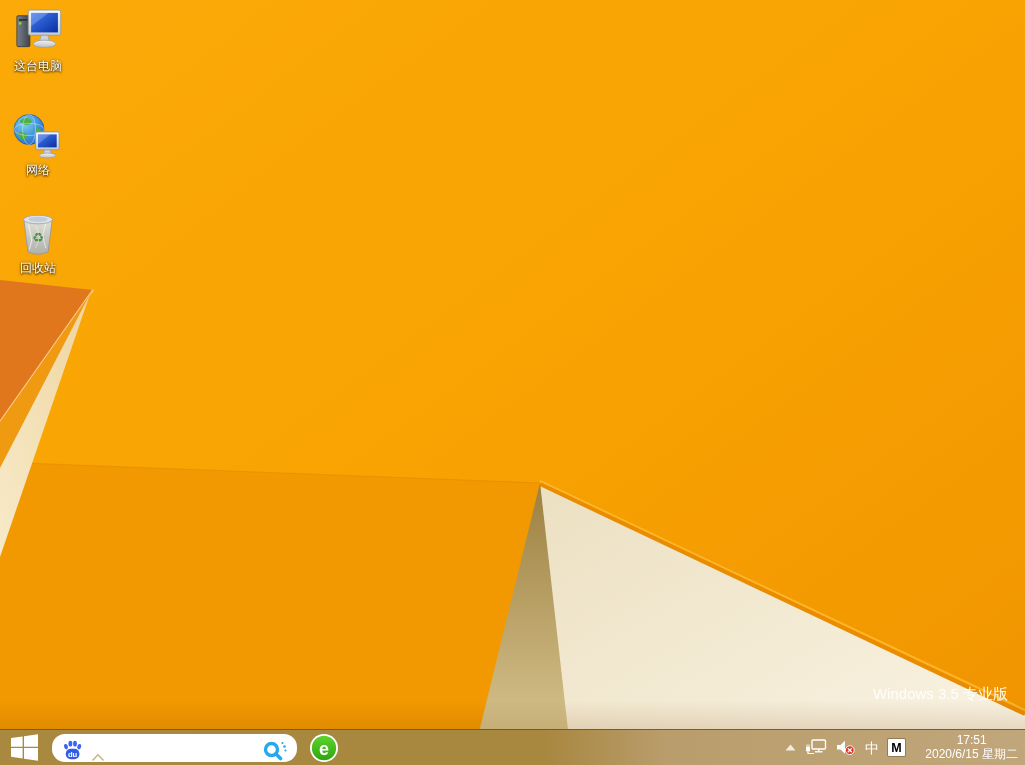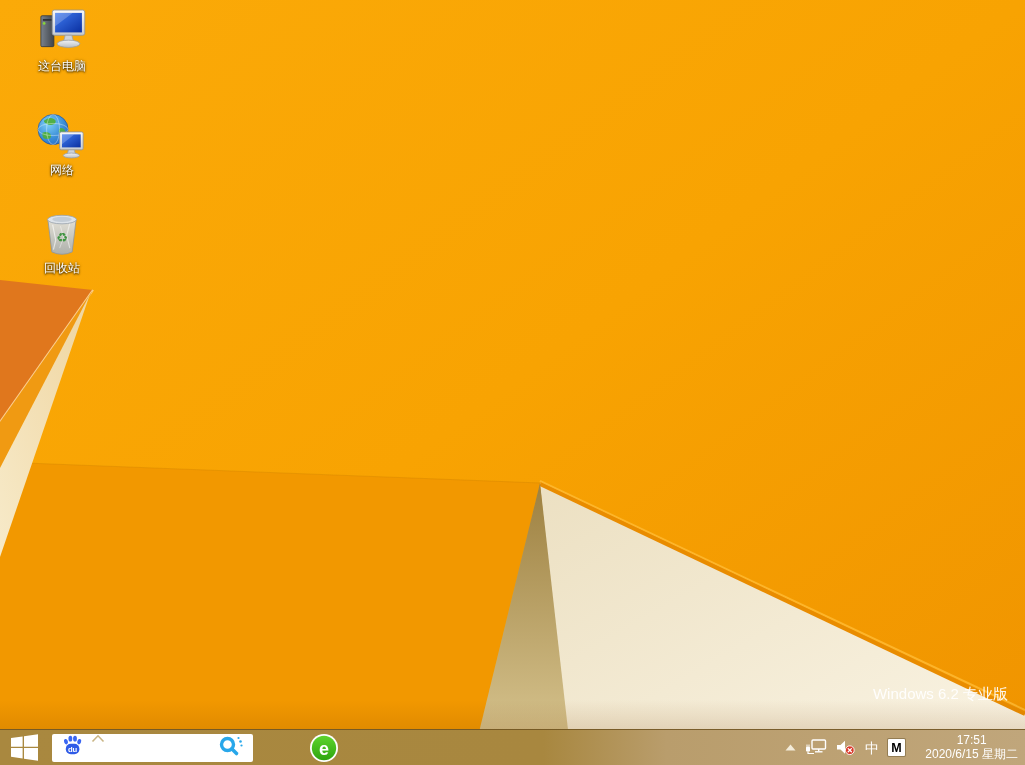--- a/index.html
+++ b/index.html
@@ -1,40 +1,40 @@
 <!DOCTYPE html>
 <html><head>
 <meta charset="utf-8">
 <style>
   html,body{margin:0;padding:0;background:#222;}
   .screen{position:relative;width:1025px;height:765px;overflow:hidden;
           font-family:"Liberation Sans","DejaVu Sans",sans-serif;}
   .wallpaper{position:absolute;inset:0;}
 
   
-  .desk-icon{position:absolute;left:0;width:76px;text-align:center;cursor:default;padding-left:24px;}
+  .desk-icon{position:absolute;left:0;width:76px;text-align:center;cursor:default;}
   .desk-icon .ic{display:block;margin:0 auto;}
   .desk-icon .lbl{display:block;margin-top:2px;font-size:12px;color:#fff;line-height:13px;
       text-shadow:0 1px 2px rgba(0,0,0,.9),0 0 3px rgba(0,0,0,.55);}
   #icon-thispc{top:6px;}
   #icon-network{top:110px;}
   #icon-recycle{top:208px;}
 
   
   .watermark{position:absolute;right:17px;top:682px;text-align:right;
       color:rgba(255,255,255,.93);font-size:15px;line-height:24px;}
 
   
   .taskbar{position:absolute;left:0;right:0;bottom:0;height:36px;
       background:linear-gradient(to right,#a9883f 0%,#a8873f 53%,#b99d6c 65%,#c0a67b 100%);
       border-top:1px solid rgba(110,82,32,.85);box-sizing:border-box;}
   .startbtn{position:absolute;left:0;top:0;width:48px;height:35px;
       display:flex;align-items:center;justify-content:center;}
-  .searchbox{position:absolute;left:52px;top:4px;width:201px;height:28px;background:#fff;
-      border-radius:2px;display:flex;align-items:flex-start;}
+  .searchbox{position:absolute;left:52px;top:4px;width:245px;height:28px;background:#fff;
+      border-radius:13px;display:flex;align-items:flex-end;}
   .searchbox .paw{margin-left:9px;}
   .searchbox .caret{margin-left:7px;}
   .searchbox input{flex:1;border:none;outline:none;height:20px;font-size:12px;
       background:transparent;min-width:10px;}
   .searchbox .mag{margin-right:9px;}
   .app360{position:absolute;left:308px;top:3px;width:32px;height:30px;
       display:flex;align-items:center;justify-content:center;}
   .tray{position:absolute;right:120px;top:0;height:35px;display:flex;align-items:center;gap:9px;}
   .tray-item{display:flex;align-items:center;justify-content:center;}
   .ime-zh{color:#fff;font-size:14px;line-height:14px;}
@@ -166,21 +166,21 @@
       <polyline points="42,18 38,34 42,50" fill="none" stroke="rgba(255,255,255,.5)" stroke-width="1.5"></polyline>
       <polyline points="30,22 34,36 29,50" fill="none" stroke="rgba(255,255,255,.45)" stroke-width="1.2"></polyline>
       <ellipse cx="32" cy="13.5" rx="18.5" ry="5.5" fill="#dde3e9" stroke="#97a1ac"></ellipse>
       <ellipse cx="32" cy="13.2" rx="12.5" ry="3.4" fill="#c3ccd5"></ellipse>
       <text x="32" y="42" font-size="17" fill="#3f9441" text-anchor="middle">♻</text>
     </svg>
     <span class="lbl">回收站</span>
   </div>
 
   <div class="watermark">
-    <div>Windows 6.2 专业版</div>
+    <div>Windows 3.5 专业版</div>
   </div>
 
   <div class="taskbar">
 
     <div class="startbtn">
       <svg width="27" height="27" viewBox="0 0 26 26">
         <path fill="#fff" d="M0 3.9 L11.2 2.3 V12.2 H0 Z M12.5 2.1 L26 0.2 V12.2 H12.5 Z M0 13.6 H11.2 V23.5 L0 21.9 Z M12.5 13.6 H26 V25.8 L12.5 23.9 Z"></path>
       </svg>
     </div>
 

